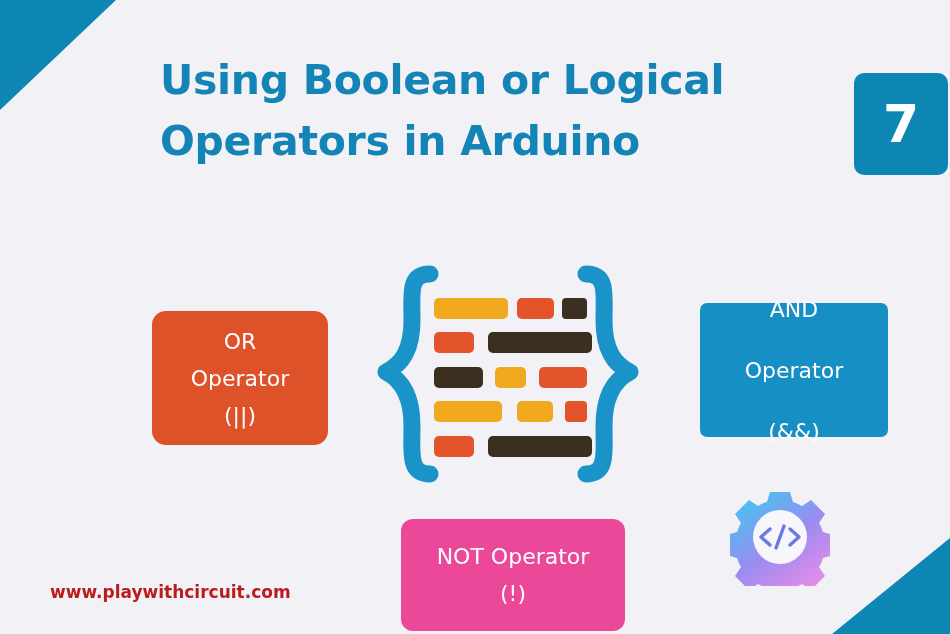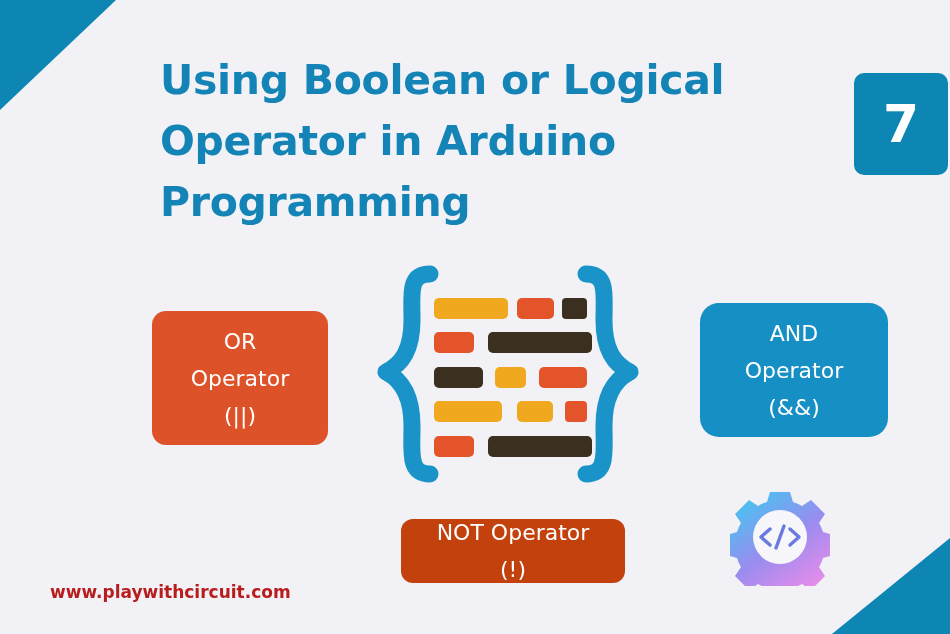--- a/index.html
+++ b/index.html
@@ -91,28 +91,29 @@
     width: 176px; height: 134px;
     background: #dd5229;
     border-radius: 14px;
     font-size: 22px;
     line-height: 37px;
   }
   .pill-and {
     left: 700px; top: 303px;
     width: 188px; height: 134px;
     background: #168fc4;
-    border-radius: 19px;
+    border-radius: 7px;
     font-size: 22px;
     line-height: 37px;
+    gap: 24px;
   }
   .pill-not {
     left: 401px; top: 519px;
-    width: 224px; height: 64px;
-    background: #c2410c;
+    width: 224px; height: 112px;
+    background: #ec4899;
     border-radius: 12px;
     font-size: 22px;
     line-height: 37px;
   }
 
   
   .code-illo {
     position: absolute;
     left: 372px; top: 260px;
     width: 272px; height: 230px;
@@ -145,22 +146,21 @@
 
   <div class="corner-tl"></div>
   <div class="corner-br"></div>
 
   <div class="badge">
     <span class="badge-num">7</span>
   </div>
 
   <div class="title">
     <span class="title-line">Using Boolean or Logical</span>
-    <span class="title-line">Operator in Arduino</span>
-    <span class="title-line">Programming</span>
+    <span class="title-line">Operators in Arduino</span>
   </div>
 
   <div class="pill pill-or">
     <span class="pill-line">OR</span>
     <span class="pill-line">Operator</span>
     <span class="pill-line">(||)</span>
   </div>
 
   <div class="pill pill-and">
     <span class="pill-line">AND</span>

